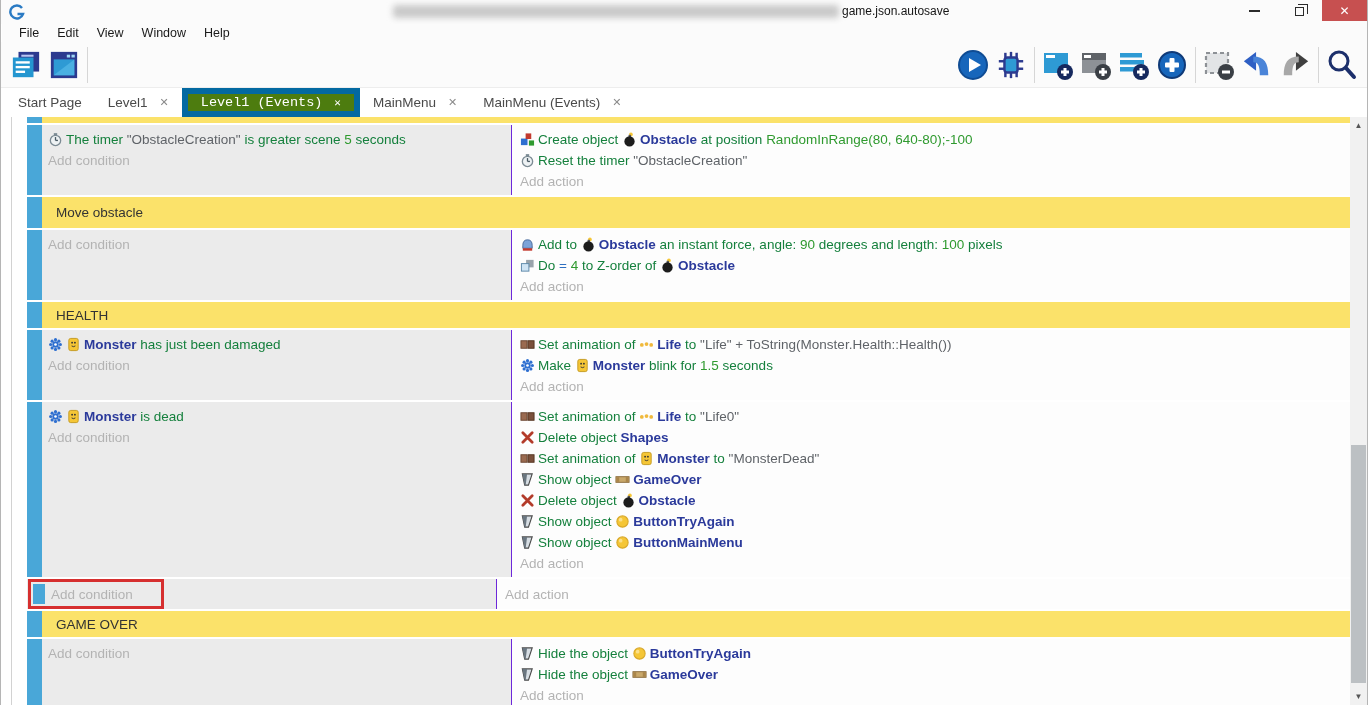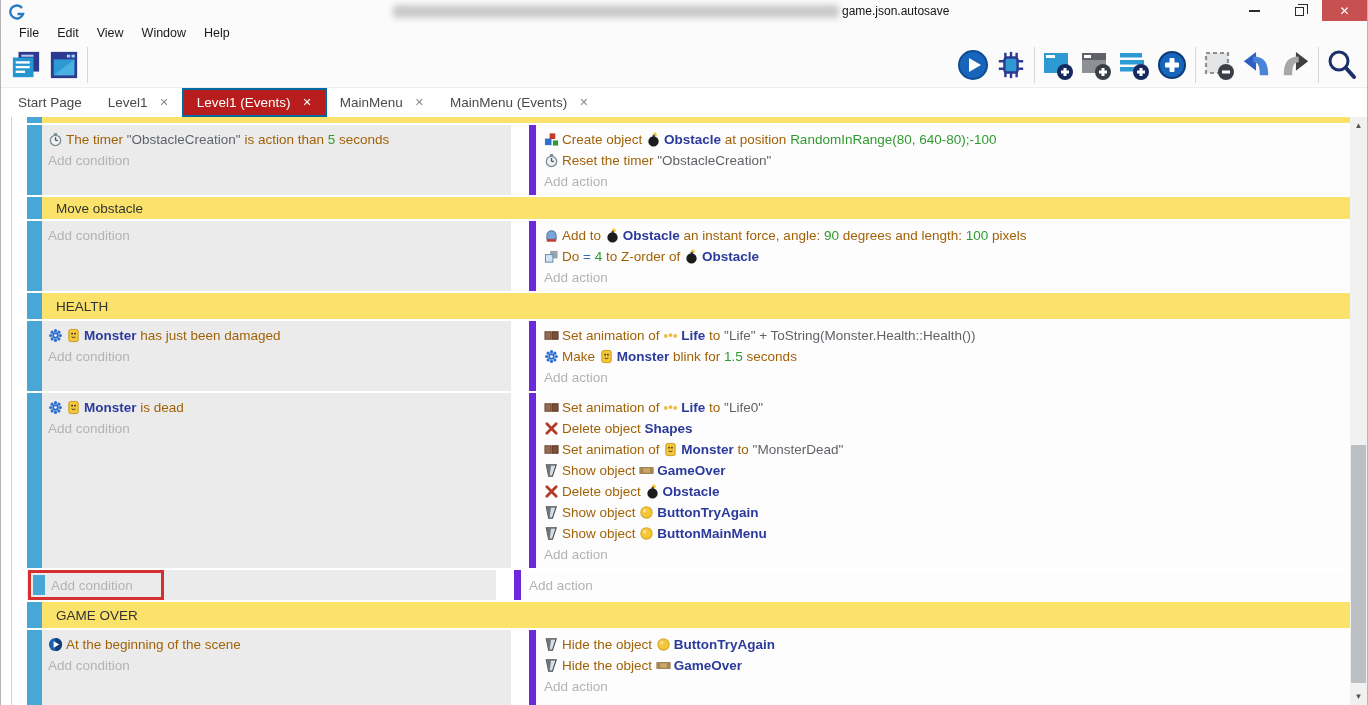--- a/index.html
+++ b/index.html
@@ -26,35 +26,35 @@
   
   #toolbar { position:absolute; top:42px; left:0; right:0; height:46px; background:#fbfbfb; border-bottom:1px solid #ededed; display:flex; align-items:center; padding:0 6px; }
   .tbtn { width:38px; height:40px; display:flex; align-items:center; justify-content:center; }
   .tsep { width:1px; height:36px; background:#d6d6d6; margin:0 4px; }
   #tb-spacer { flex:1; }
 
   
   #tabbar { position:absolute; top:88px; left:0; right:0; height:29px; background:#fff; display:flex; align-items:stretch; padding-left:4px; }
   .tab { display:flex; align-items:center; padding:0 13px; font-size:13.5px; color:#4a4a4a; }
   .tab .tab-close { margin-left:12px; font-size:11px; color:#8a8a8a; }
-  .tab.active { background:#b91c1c; color:#fff; border:2px solid #0369a1; }
+  .tab.active { background:#4d7c0f; color:#fff; border:6px solid #0369a1;font-family:Liberation Mono, monospace; }
   .tab.active .tab-close { color:#fff; }
 
   
   #events { position:absolute; top:117px; left:0; right:0; bottom:0; background:#fff; overflow:hidden; }
   #treeline { position:absolute; left:10px; top:0; bottom:0; width:1px; background:#d2d2d2; }
   #rows { position:absolute; left:26px; top:0; width:1325px; }
   .erow { position:relative; display:flex; margin-bottom:2px; overflow:hidden; }
   .ebar { width:15px; flex:none; background:#49a7d8; }
   .ecomment { flex:1; background:#fbe26a; display:flex; align-items:center; padding-left:14px; font-size:13.5px; color:#333; }
   .econd { width:469px; flex:none; background:#ebebeb; padding:4px 0 0 6px; }
-  .eact { flex:1; background:#fdfdfd; border-left:7px solid #6d28d9; padding:4px 0 0 8px;margin-left:18px; }
+  .eact { flex:1; background:#fdfdfd; border-left:1px solid #6d28d9; padding:4px 0 0 8px; }
   .eline { height:21px; display:block; white-space:pre; font-size:13.5px; color:#3c3c3c; line-height:21px; overflow:hidden; }
   .eline.ph { color:#b3b3b3; }
-  .sg-p { color:#a16207; }
+  .sg-p { color:#15803d; }
   .sg-obj { color:#2b3a9b; font-weight:bold; }
   .sg-val { color:#2f9a2f; }
   .sg-str { color:#5f6368; }
   .sg-op { color:#2f6fc0; }
   .eicon { display:inline-block; width:16px; height:15px; vertical-align:-3px; margin-right:2px; }
   
   .empty-cond { width:469px; flex:none; background:#ebebeb; display:flex; align-items:center; }
   .red-wrap { display:flex; align-items:center; border:3px solid #d62f2f; height:30px; padding-right:28px; margin-left:1px; background:#ebebeb; }
   .minibar { width:12px; height:20px; background:#49a7d8; margin:0 6px 0 2px; }
   .empty-ph { font-size:13.5px; color:#b3b3b3; }
@@ -237,21 +237,21 @@
           <div class="ecomment"></div>
         </div>
         <div class="erow" style="height:70px">
           <div class="ebar"></div>
           <div class="econd">
             <div class="eline"><span class="eicon"><svg viewBox="0 0 16 16" width="15" height="15">
                   <rect x="6.2" y="1.2" width="3.6" height="2" fill="#7c8b94"></rect>
                   <circle cx="8" cy="9" r="5.5" fill="#eef2f4" stroke="#7c8b94" stroke-width="1.4"></circle>
                   <line x1="8" y1="9" x2="8" y2="5.4" stroke="#4a5a64" stroke-width="1.4"></line>
                   <line x1="8" y1="9" x2="10.6" y2="9" stroke="#4a5a64" stroke-width="1.4"></line>
-                </svg></span><span class="sg-p">The timer </span><span class="sg-str">"ObstacleCreation"</span><span class="sg-p"> is action than </span><span class="sg-val">5</span><span class="sg-p"> seconds</span></div>
+                </svg></span><span class="sg-p">The timer </span><span class="sg-str">"ObstacleCreation"</span><span class="sg-p"> is greater scene </span><span class="sg-val">5</span><span class="sg-p"> seconds</span></div>
             <div class="eline ph">Add condition</div>
           </div>
           <div class="eact">
             <div class="eline"><span class="eicon"><svg viewBox="0 0 16 16" width="15" height="15">
                   <rect x="1" y="7" width="7" height="7" fill="#2e6fd0"></rect>
                   <rect x="6" y="1.5" width="6" height="6" fill="#c2392e"></rect>
                   <rect x="9.5" y="9" width="5.5" height="5.5" fill="#2f9a2f"></rect>
                 </svg></span><span class="sg-p">Create object </span><span class="eicon"><svg viewBox="0 0 16 16" width="15" height="15">
                   <circle cx="9.5" cy="2.6" r="2" fill="#f5c636"></circle>
                   <rect x="7" y="3" width="2.6" height="3.2" fill="#555"></rect>
@@ -259,21 +259,21 @@
                 </svg></span><span class="sg-obj">Obstacle</span><span class="sg-p"> at position </span><span class="sg-val">RandomInRange(80, 640-80);-100</span></div>
             <div class="eline"><span class="eicon"><svg viewBox="0 0 16 16" width="15" height="15">
                   <rect x="6.2" y="1.2" width="3.6" height="2" fill="#7c8b94"></rect>
                   <circle cx="8" cy="9" r="5.5" fill="#eef2f4" stroke="#7c8b94" stroke-width="1.4"></circle>
                   <line x1="8" y1="9" x2="8" y2="5.4" stroke="#4a5a64" stroke-width="1.4"></line>
                   <line x1="8" y1="9" x2="10.6" y2="9" stroke="#4a5a64" stroke-width="1.4"></line>
                 </svg></span><span class="sg-p">Reset the timer </span><span class="sg-str">"ObstacleCreation"</span></div>
             <div class="eline ph">Add action</div>
           </div>
         </div>
-        <div class="erow" style="height:22px">
+        <div class="erow" style="height:31px">
           <div class="ebar"></div>
           <div class="ecomment">Move obstacle</div>
         </div>
         <div class="erow" style="height:70px">
           <div class="ebar"></div>
           <div class="econd">
             <div class="eline ph">Add condition</div>
           </div>
           <div class="eact">
             <div class="eline"><span class="eicon"><svg viewBox="0 0 16 16" width="15" height="15">
@@ -446,25 +446,20 @@
             <div class="eline ph">Add action</div>
           </div>
         </div>
         <div class="erow" style="height:26px">
           <div class="ebar"></div>
           <div class="ecomment">GAME OVER</div>
         </div>
         <div class="erow" style="height:91px">
           <div class="ebar"></div>
           <div class="econd">
-            <div class="eline"><span class="eicon"><svg viewBox="0 0 16 16" width="15" height="15">
-                  <circle cx="8" cy="8" r="7" fill="#1b5fae"></circle>
-                  <path d="M8 1 A7 7 0 0 1 8 15 Z" fill="#123f74"></path>
-                  <polygon points="6,4.5 12,8 6,11.5" fill="#fff"></polygon>
-                </svg></span><span class="sg-p">At the beginning of the scene</span></div>
             <div class="eline ph">Add condition</div>
           </div>
           <div class="eact">
             <div class="eline"><span class="eicon"><svg viewBox="0 0 16 16" width="15" height="15">
                   <polygon points="2.5,2 13,2 9,14 5,14" fill="#d7dee4" stroke="#4a4a4a" stroke-width="1.2"></polygon>
                   <polygon points="2.5,2 7.5,2 6,14 5,14" fill="#6a7680"></polygon>
                 </svg></span><span class="sg-p">Hide the object </span><span class="eicon"><svg viewBox="0 0 16 16" width="15" height="15">
                   <circle cx="8" cy="8" r="6" fill="#f5c636" stroke="#d9a92a" stroke-width="1.2"></circle>
                   <circle cx="6" cy="6" r="2" fill="#fbe08a"></circle>
                 </svg></span><span class="sg-obj">ButtonTryAgain</span></div>

